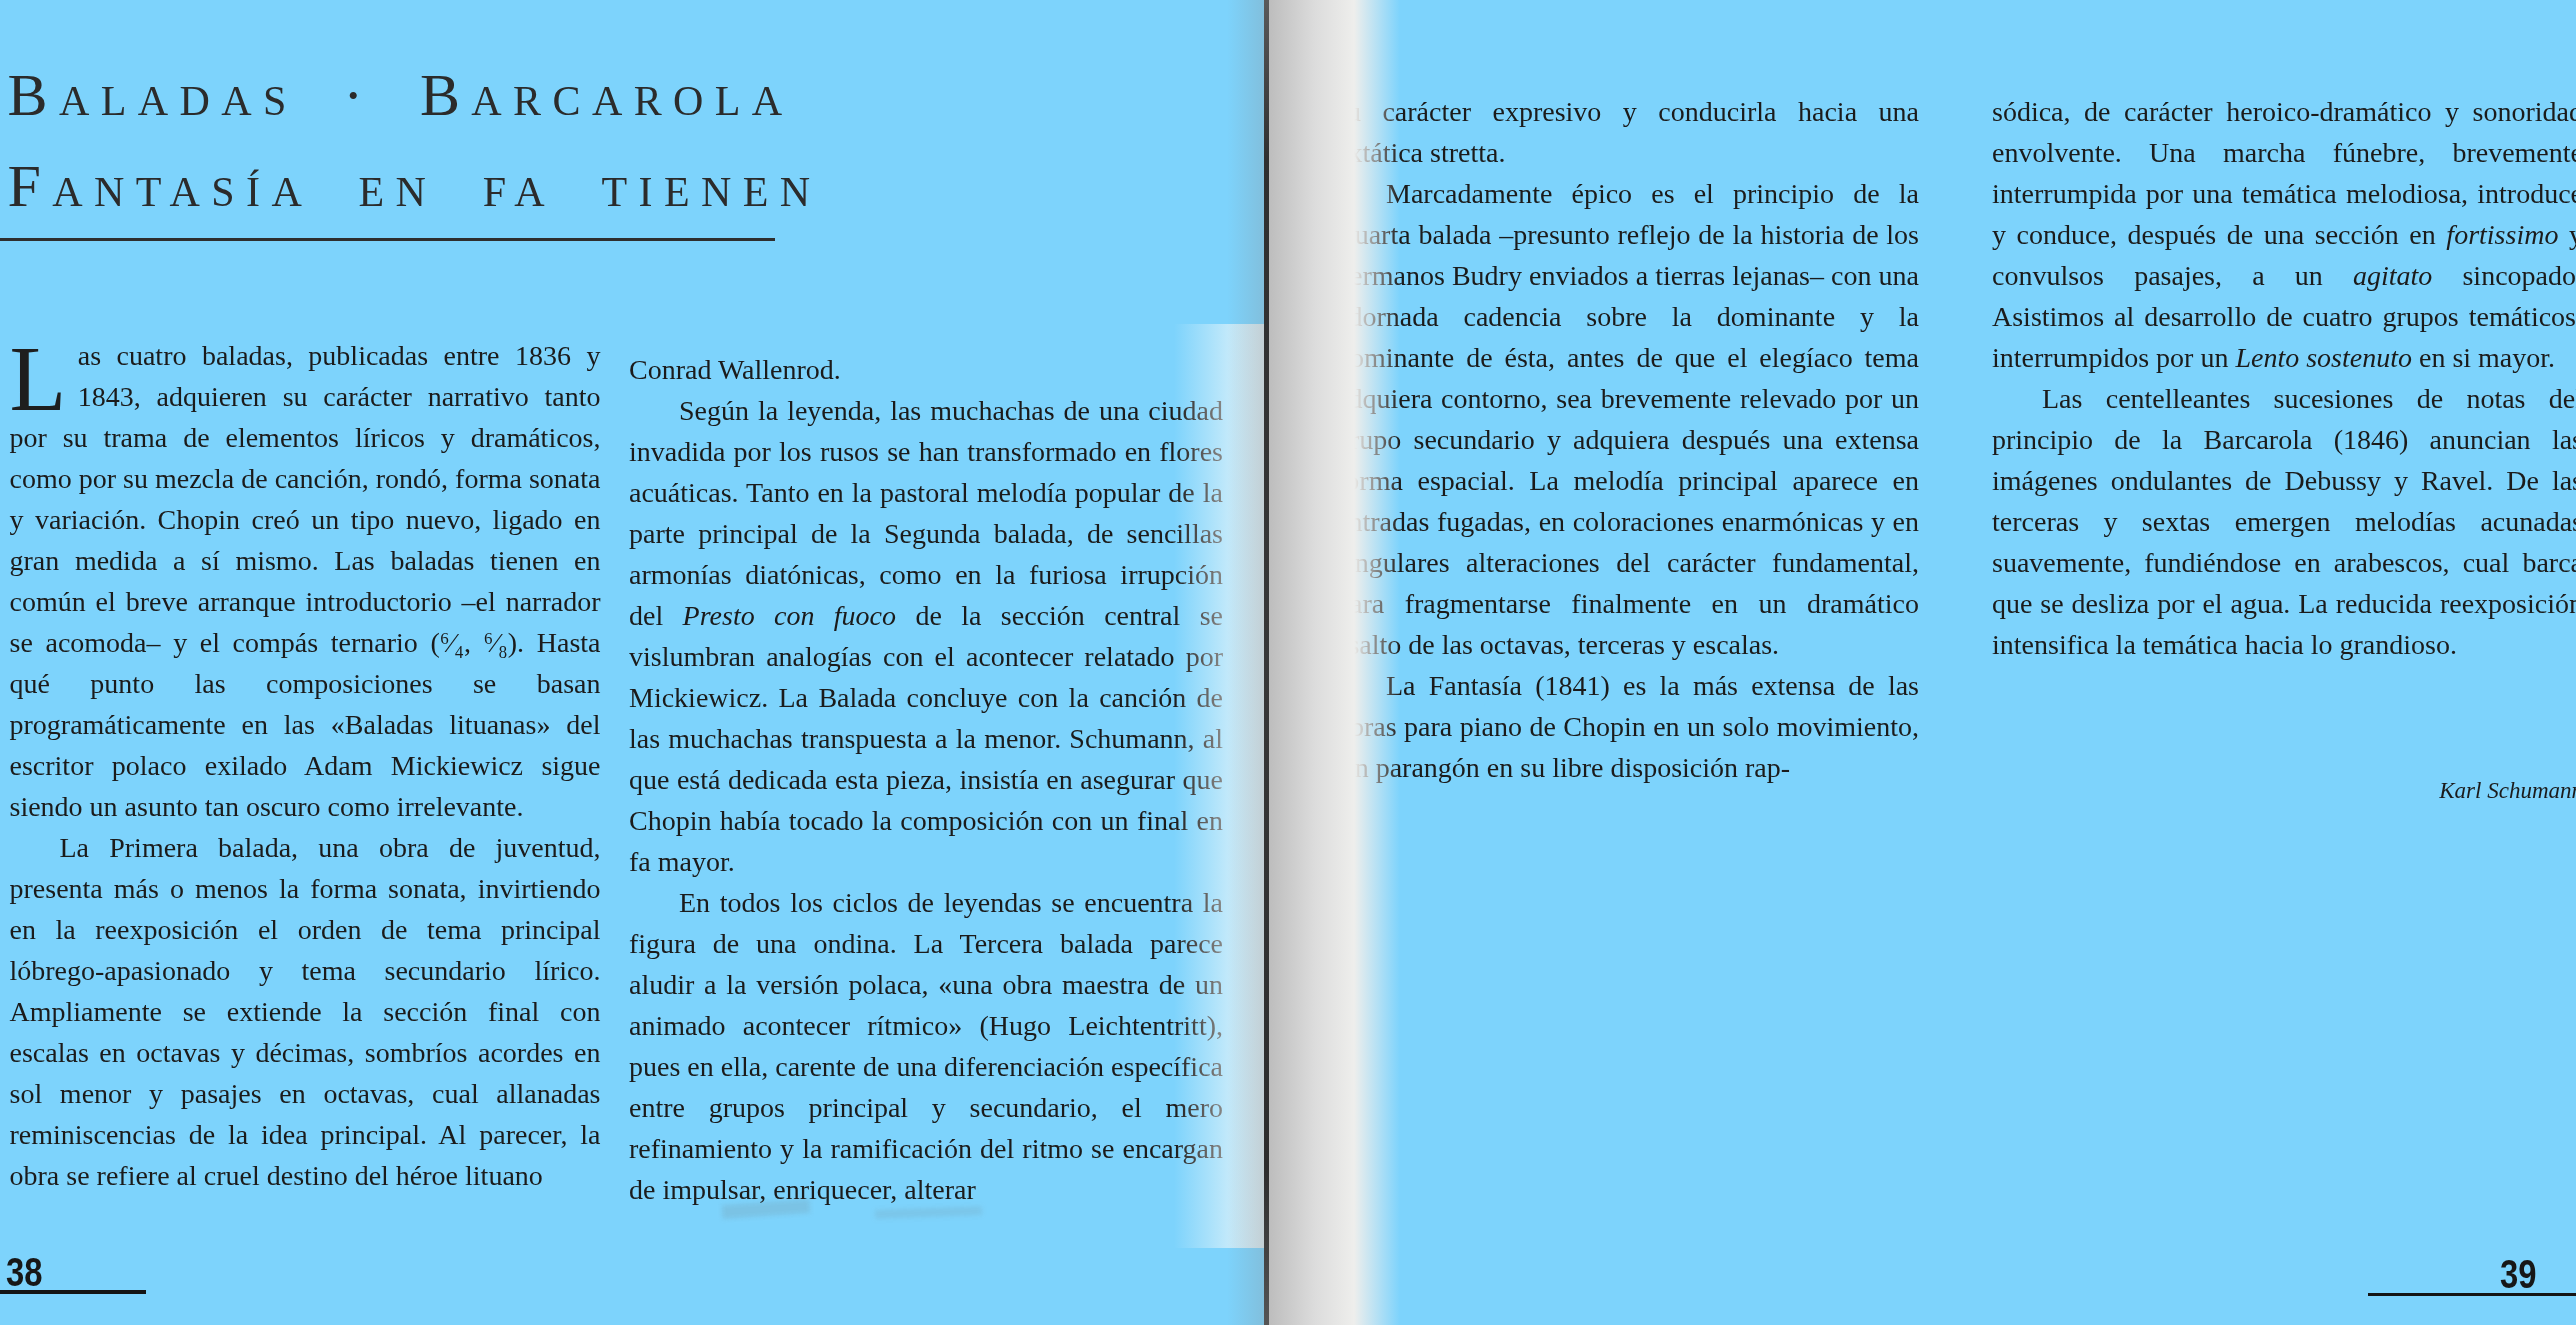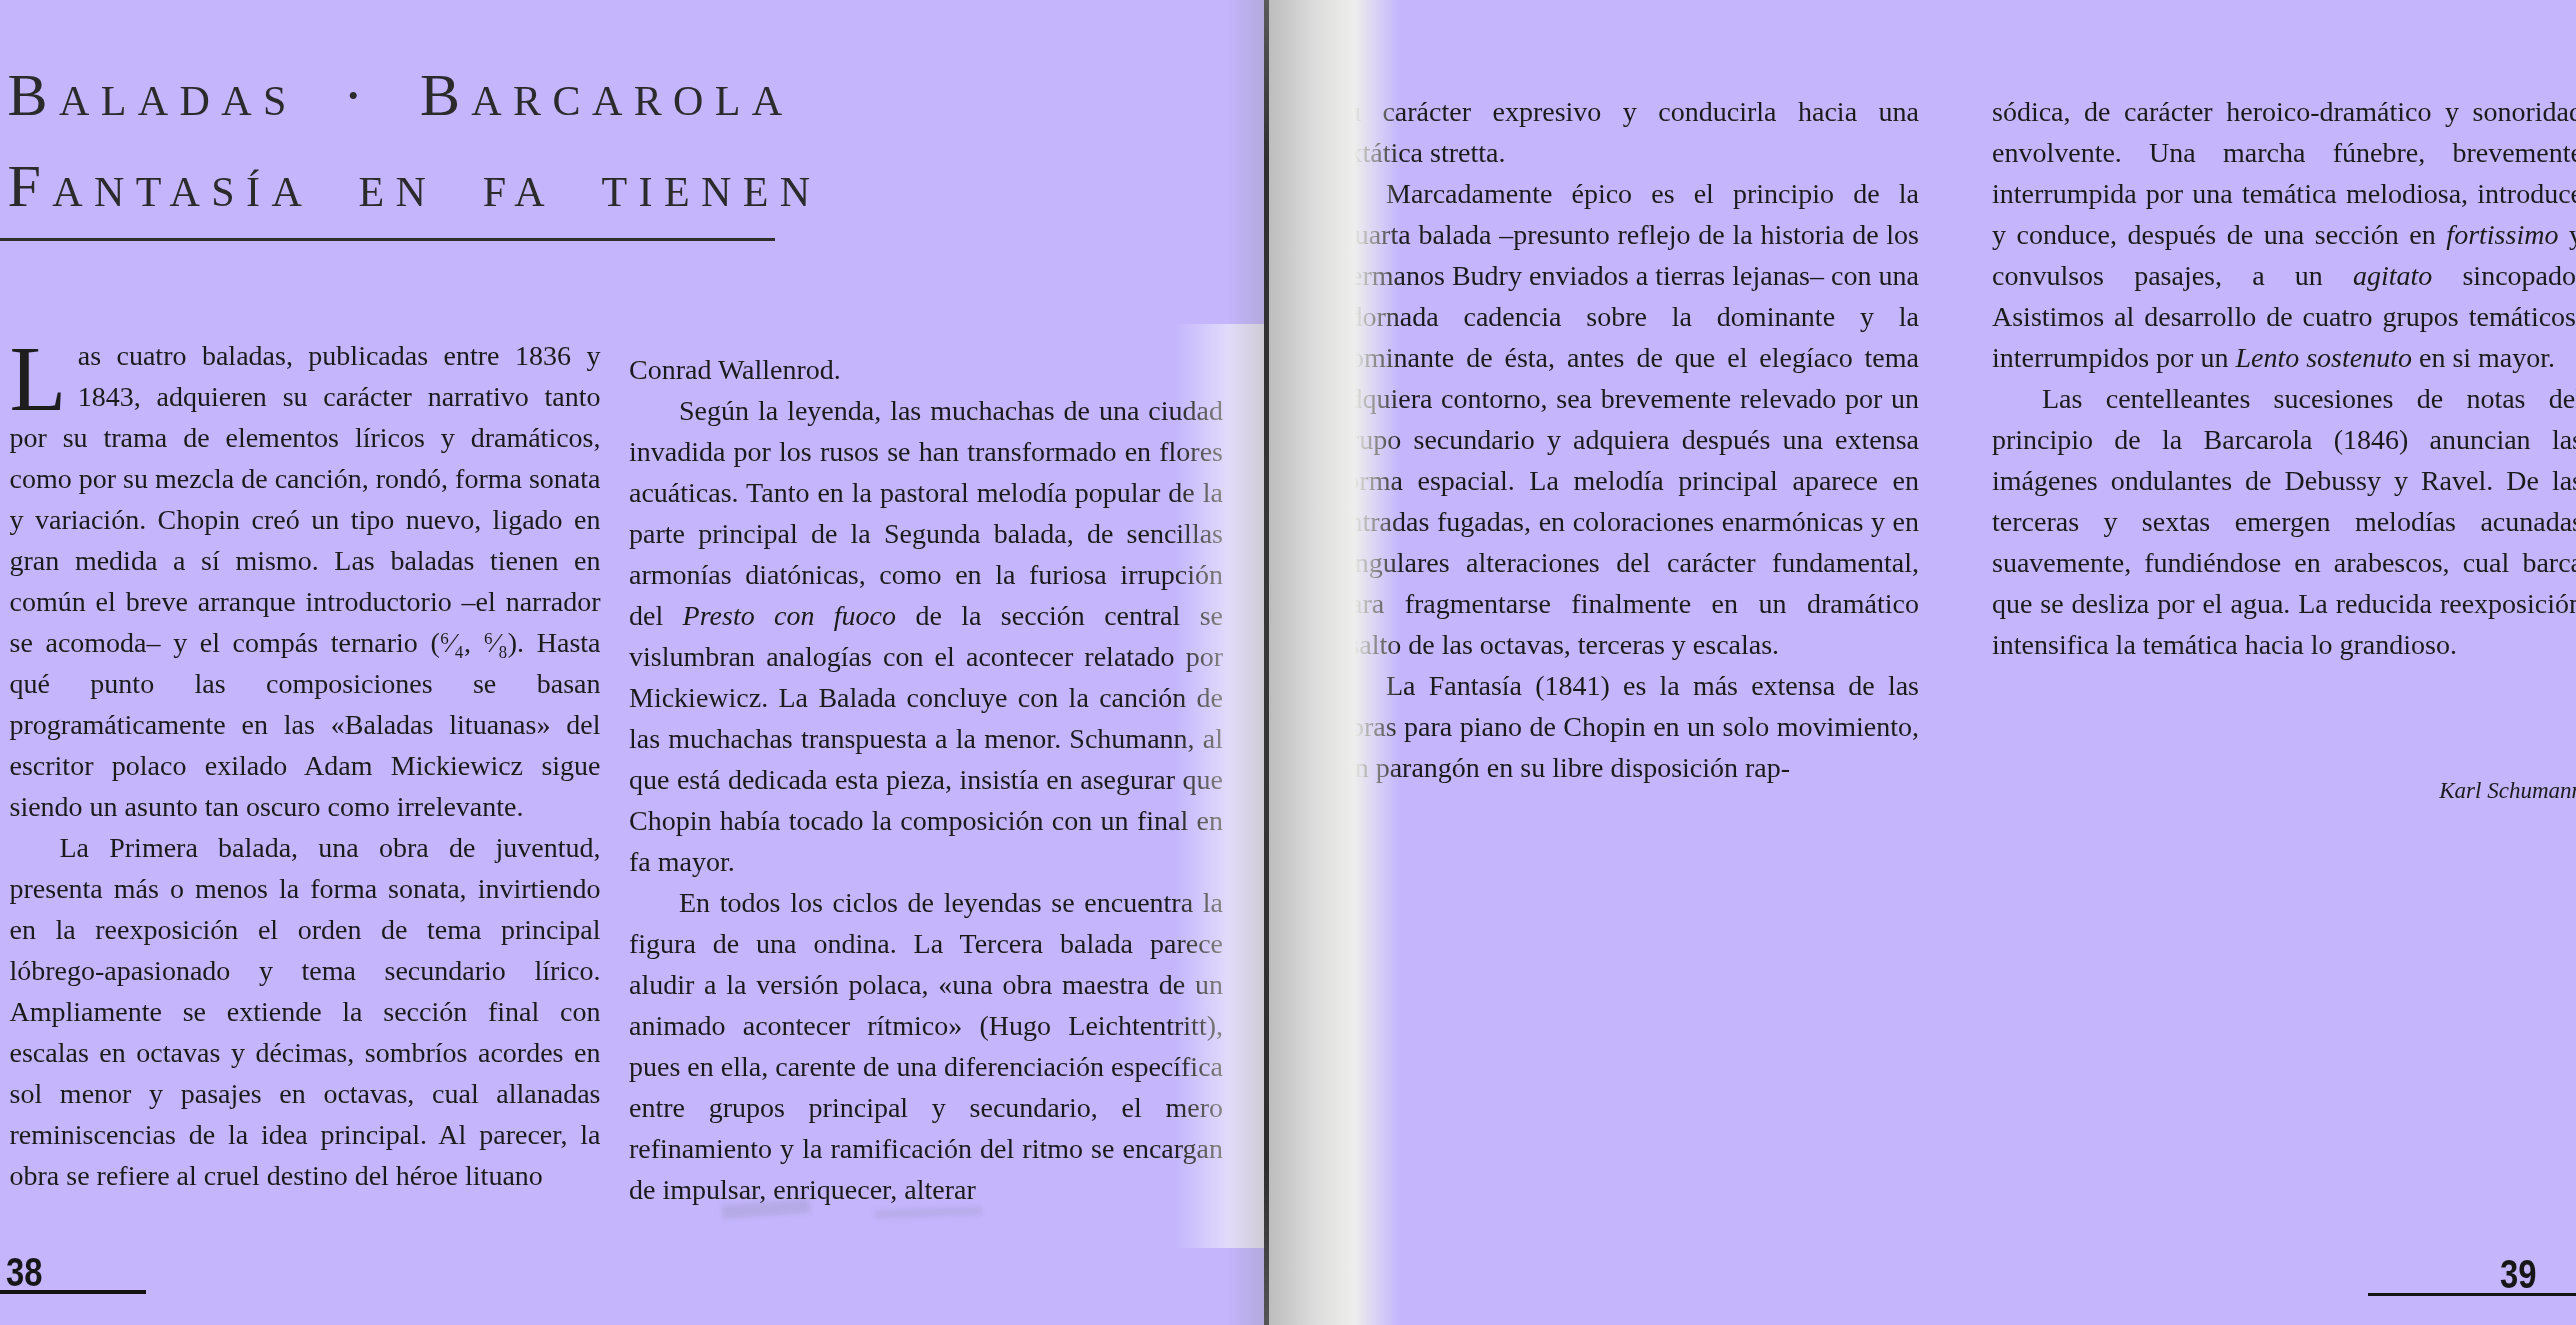--- a/index.html
+++ b/index.html
@@ -1,19 +1,19 @@
 <!DOCTYPE html>
 <html lang="es"><head>
 <meta charset="utf-8">
 <style>
   html,body{margin:0;padding:0;background:#888;}
   .spread{
     position:relative;
     width:2576px;height:1325px;
-    background:#c4b5fd;
+    background:#7dd3fc;
     font-family:"Liberation Serif","DejaVu Serif",serif;
     overflow:hidden;
   }
   
   .title-block{position:absolute;left:7.6px;top:50px;color:#2b2b2b;}
   .title-line{
     font-variant:small-caps;
     font-size:60px;line-height:91px;
     letter-spacing:11.4px;word-spacing:19px;
     white-space:nowrap;font-weight:500;

